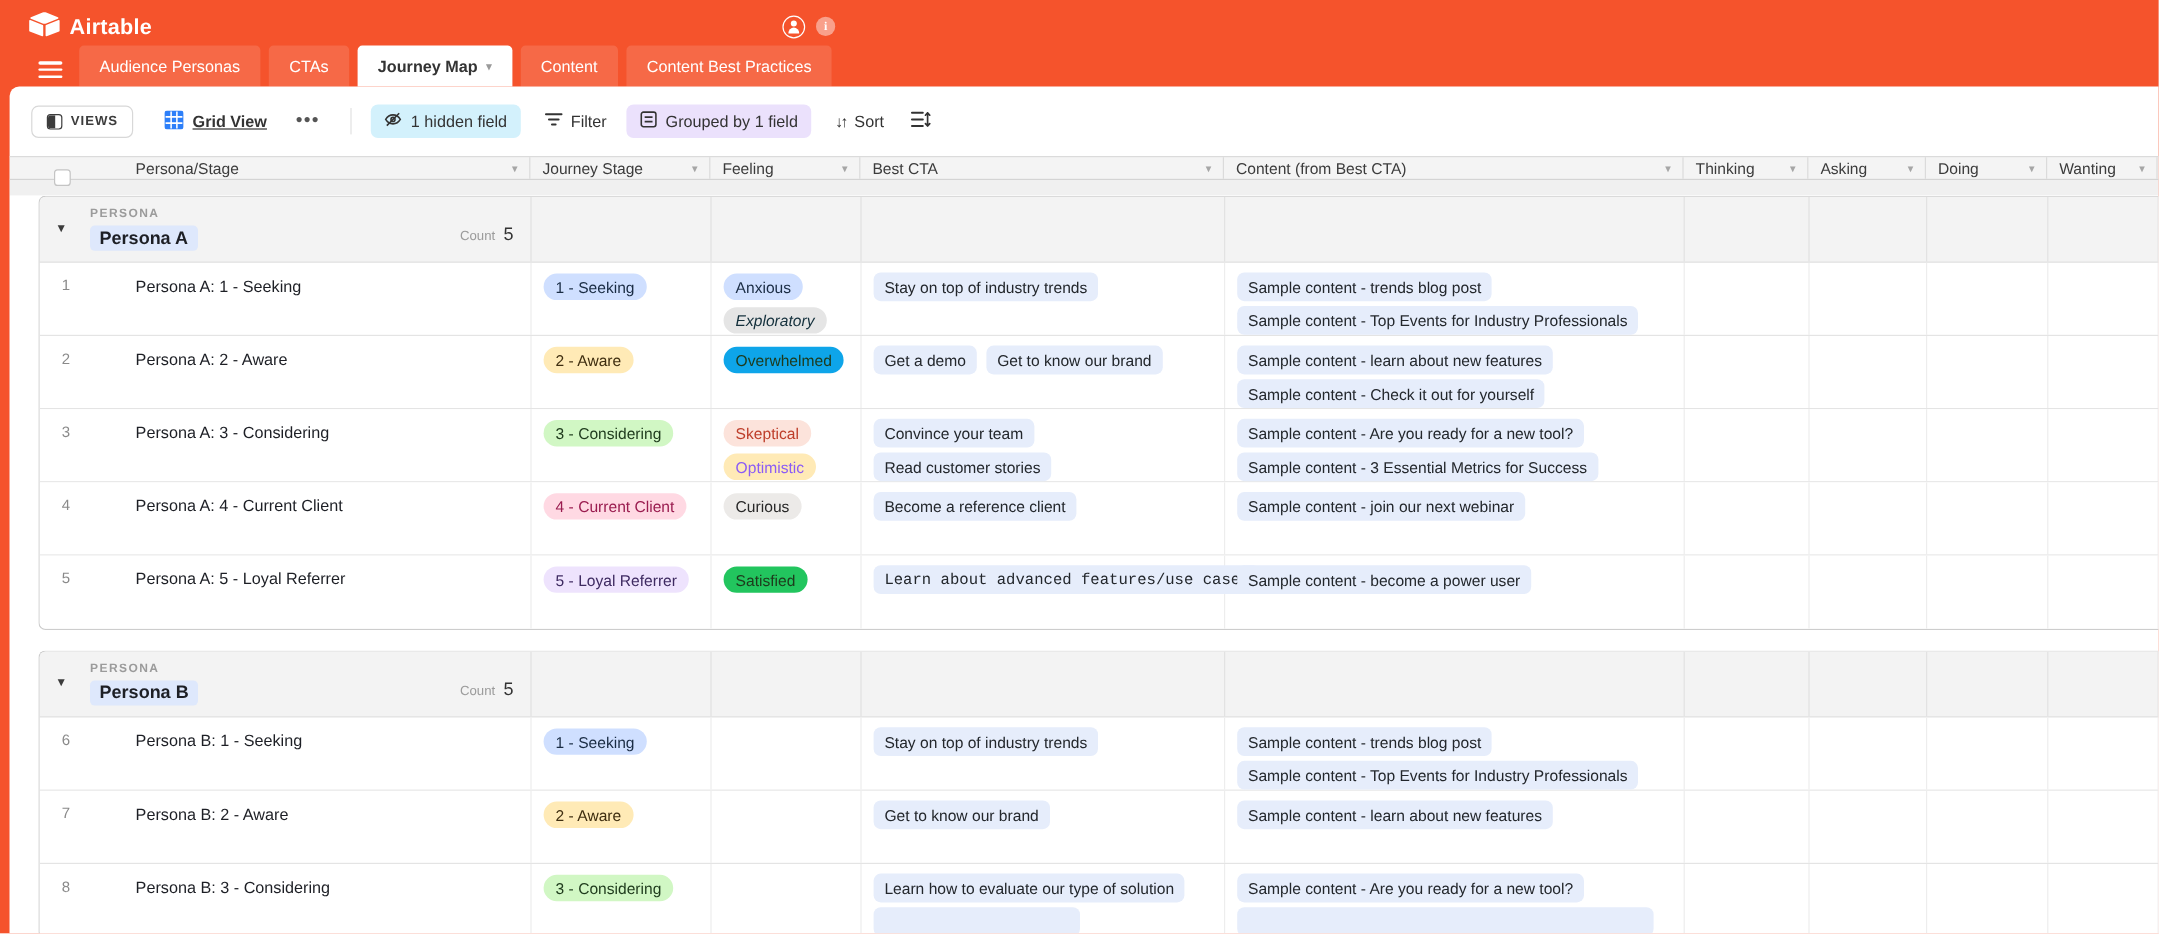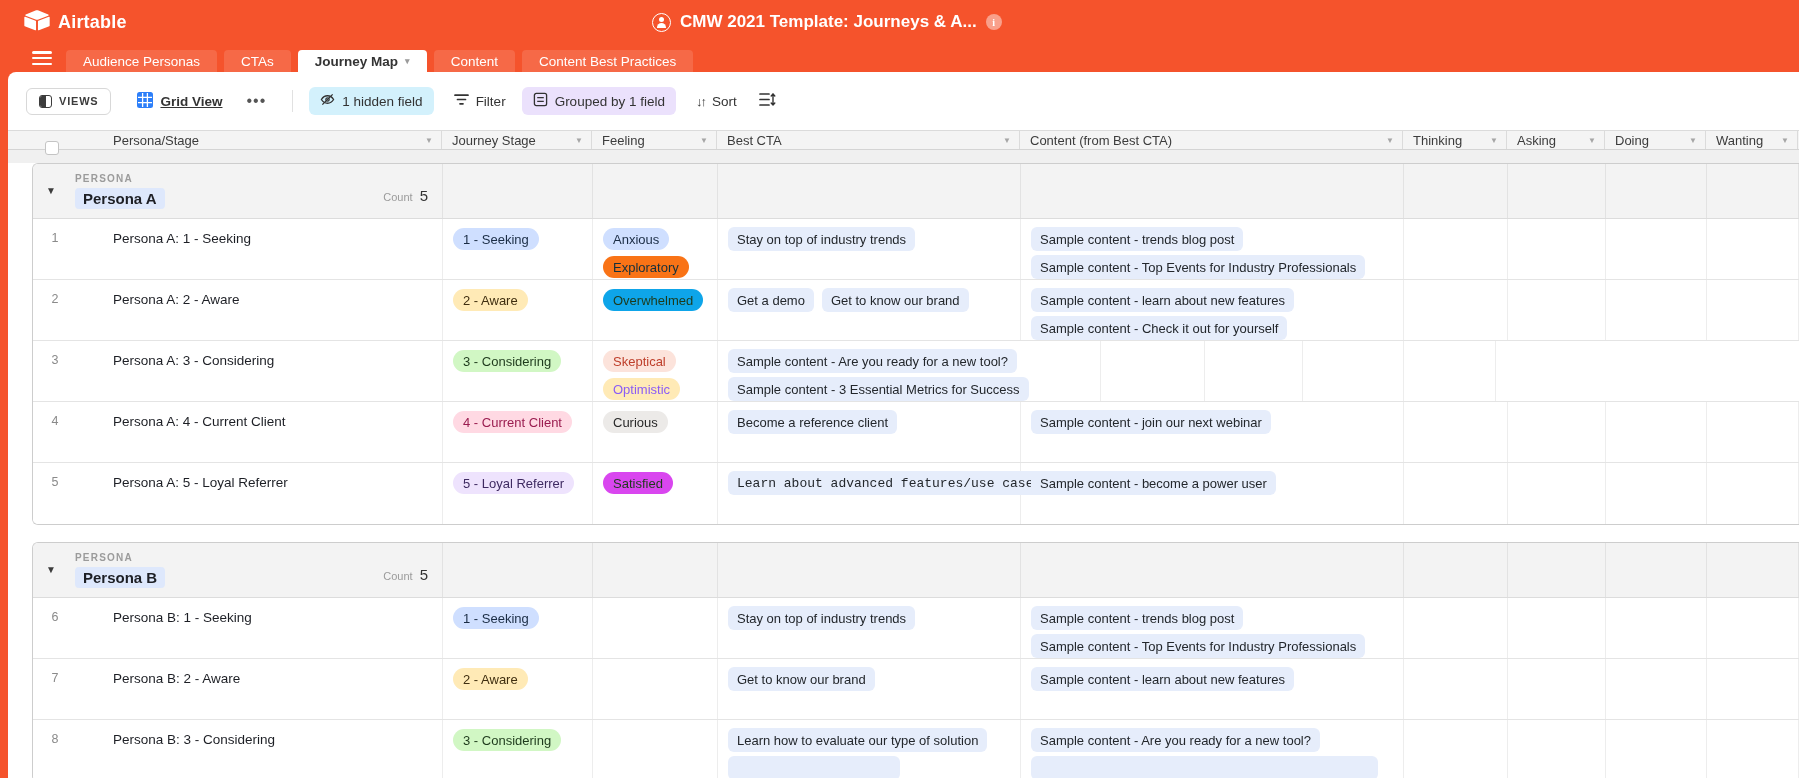--- a/index.html
+++ b/index.html
@@ -15,21 +15,21 @@
   .base-icon::after { content:""; position:absolute; left:5.5px; top:3px; width:5px; height:5px; border-radius:50%; background:#fff; }
   .base-icon::before { content:""; position:absolute; left:3.5px; top:9px; width:9px; height:5px; border-radius:5px 5px 0 0; background:#fff; }
   .base-title { color:#fff; font-size:17px; font-weight:bold; }
   .info-icon { width:16px; height:16px; border-radius:50%; background:rgba(255,255,255,.45); color:#fff; font-size:10px; font-weight:bold; display:flex; align-items:center; justify-content:center; font-family:"Liberation Serif", serif; }
 
   
   .tabbar { height:28px; display:flex; align-items:flex-end; }
   .hamburger { width:20px; height:14px; margin:0 0 7px 32px; display:flex; flex-direction:column; justify-content:space-between; cursor:pointer; }
   .hamburger i { display:block; height:2.5px; background:#fff; border-radius:2px; }
   .tab-strip { display:flex; gap:7px; margin-left:14px; align-items:flex-end; }
-  .tab { height:22px; padding:0 17px; background:rgba(255,255,255,.13); border-radius:4px 4px 0 0; display:flex; align-items:center; gap:7px; color:#fff; font-size:13.5px; white-space:nowrap; cursor:pointer; }
+  .tab { height:34px; padding:0 17px; background:rgba(255,255,255,.13); border-radius:4px 4px 0 0; display:flex; align-items:center; gap:7px; color:#fff; font-size:13.5px; white-space:nowrap; cursor:pointer; }
   .tab.active { background:#fff; color:#333; font-weight:bold; }
   .tab-caret { color:#9a9a9a; font-size:9px; }
 
   
   .main { position:absolute; top:72px; left:0; right:0; bottom:0; }
   .panel { position:absolute; top:0; left:8px; right:0; bottom:0; background:#fff; border-top-left-radius:8px; overflow:hidden; }
 
   
   .toolbar { height:58px; display:flex; align-items:center; padding-left:18px; }
   .tbtn { display:flex; align-items:center; gap:7px; color:#333; font-size:13.5px; cursor:pointer; white-space:nowrap; }
@@ -86,21 +86,20 @@
         <svg width="26" height="22" viewBox="0 0 24 20">
           <path d="M10.6 1.2 1.6 4.9c-.5.2-.5.9 0 1.1l9.1 3.6c.8.3 1.8.3 2.6 0l9.1-3.6c.5-.2.5-.9 0-1.1l-9-3.7c-.9-.4-1.9-.4-2.8 0z" fill="#fff"></path>
           <path d="M12.9 11.3v7.6c0 .4.4.7.8.5l9.6-3.7c.2-.1.4-.3.4-.6V7.5c0-.4-.4-.7-.8-.5l-9.6 3.7c-.2.1-.4.3-.4.6z" fill="#fff"></path>
           <path d="M11.1 11.3v7.6c0 .4-.4.7-.8.5L.7 15.7c-.2-.1-.4-.3-.4-.6V7.5c0-.4.4-.7.8-.5l9.6 3.7c.2.1.4.3.4.6z" fill="#fff"></path>
         </svg>
       </span>
       <span class="brand-name">Airtable</span>
     </div>
     <div class="title-wrap">
       <span class="base-icon"></span>
-      <span class="base-title">CMW 2021 Template: Journeys &amp; A...</span>
       <span class="info-icon">i</span>
     </div>
   </div>
 
   <div class="tabbar">
     <div class="hamburger">
         <i></i>
         <i></i>
         <i></i>
       </div>
@@ -254,21 +253,21 @@
                 <div class="cell" style="width: 150px;">
                   <div class="pline" style="margin-top: 9px;">
                     <div class="pill" style="background: rgb(207, 223, 255); color: rgb(26, 44, 68);">1 - Seeking</div>
                   </div>
                 </div>
                 <div class="cell" style="width: 125px;">
                   <div class="pline" style="margin-top: 9px;">
                     <div class="pill" style="background: rgb(207, 223, 255); color: rgb(26, 44, 68);">Anxious</div>
                   </div>
                   <div class="pline" style="margin-top: 6px;">
-                    <div class="pill" style="background: #f97316; color: rgb(20, 48, 60);">Exploratory</div>
+                    <div class="pill" style="background: #e5e5e5; color: rgb(20, 48, 60); font-style: italic;">Exploratory</div>
                   </div>
                 </div>
                 <div class="cell" style="width: 303px;">
                   <div class="pline" style="margin-top: 8px;">
                     <div class="lpill">Stay on top of industry trends</div>
                   </div>
                 </div>
                 <div class="cell" style="width: 383px;">
                   <div class="pline" style="margin-top: 8px;">
                     <div class="lpill">Sample content - trends blog post</div>
@@ -327,20 +326,28 @@
                   </div>
                 </div>
                 <div class="cell" style="width: 125px;">
                   <div class="pline" style="margin-top: 9px;">
                     <div class="pill" style="background: rgb(252, 227, 219); color: rgb(190, 62, 42);">Skeptical</div>
                   </div>
                   <div class="pline" style="margin-top: 6px;">
                     <div class="pill" style="background: rgb(255, 234, 182); color: #8b5cf6;">Optimistic</div>
                   </div>
                 </div>
+                <div class="cell" style="width: 303px;">
+                  <div class="pline" style="margin-top: 8px;">
+                    <div class="lpill">Convince your team</div>
+                  </div>
+                  <div class="pline" style="margin-top: 4px;">
+                    <div class="lpill">Read customer stories</div>
+                  </div>
+                </div>
                 <div class="cell" style="width: 383px;">
                   <div class="pline" style="margin-top: 8px;">
                     <div class="lpill">Sample content - Are you ready for a new tool?</div>
                   </div>
                   <div class="pline" style="margin-top: 4px;">
                     <div class="lpill">Sample content - 3 Essential Metrics for Success</div>
                   </div>
                 </div>
                 <div class="cell" style="width: 104px;"></div>
                 <div class="cell" style="width: 98px;"></div>
@@ -382,21 +389,21 @@
                   <div class="rownum">5</div>
                   <div class="rowname">Persona A: 5 - Loyal Referrer</div>
                 </div>
                 <div class="cell" style="width: 150px;">
                   <div class="pline" style="margin-top: 9px;">
                     <div class="pill" style="background: rgb(238, 227, 253); color: rgb(62, 42, 97);">5 - Loyal Referrer</div>
                   </div>
                 </div>
                 <div class="cell" style="width: 125px;">
                   <div class="pline" style="margin-top: 9px;">
-                    <div class="pill" style="background: #d946ef; color: rgb(30, 58, 28);">Satisfied</div>
+                    <div class="pill" style="background: #22c55e; color: rgb(30, 58, 28);">Satisfied</div>
                   </div>
                 </div>
                 <div class="cell" style="width: 303px;">
                   <div class="pline" style="margin-top: 8px; font-family: Liberation Mono, monospace;">
                     <div class="lpill">Learn about advanced features/use cases</div>
                   </div>
                 </div>
                 <div class="cell" style="width: 383px;">
                   <div class="pline" style="margin-top: 8px;">
                     <div class="lpill">Sample content - become a power user</div>

